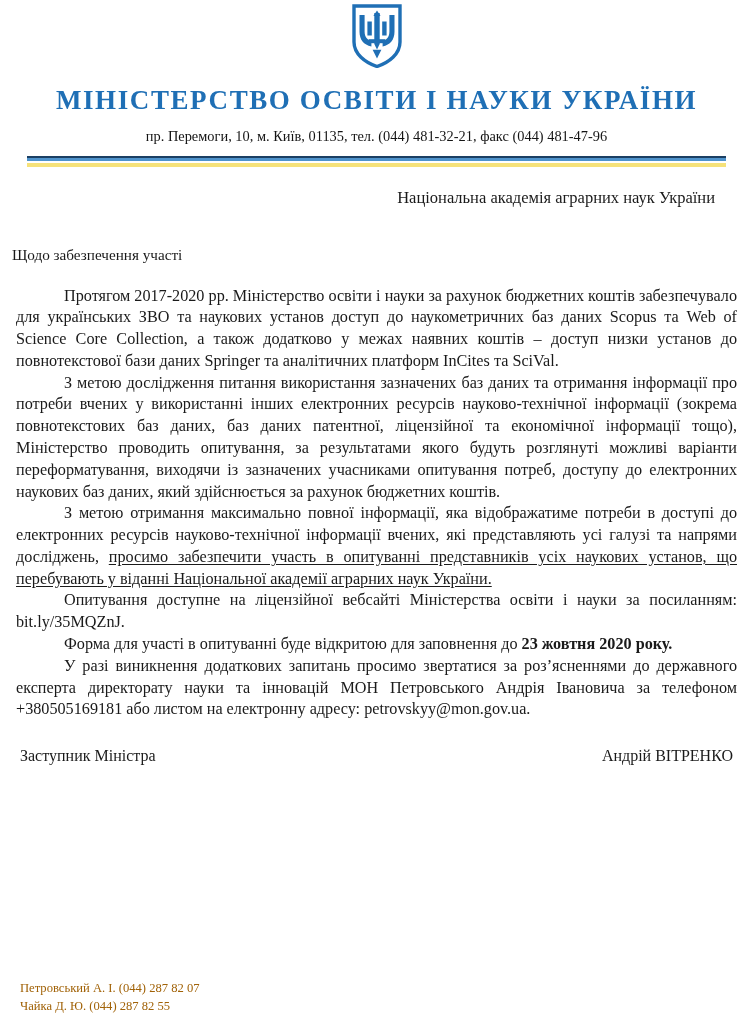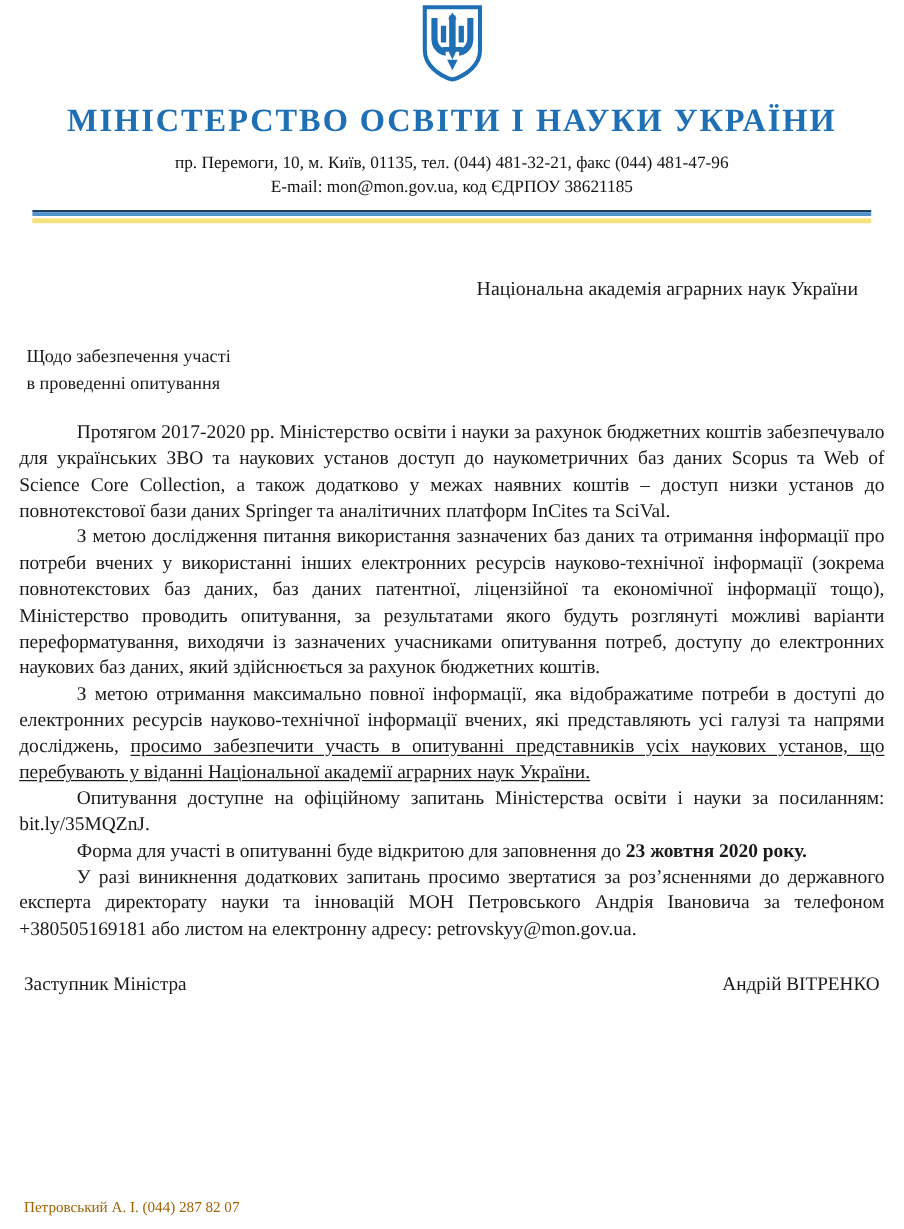--- a/index.html
+++ b/index.html
@@ -73,31 +73,31 @@
     height: 2px;
     background: #ffffff;
   }
   .rule-yellow {
     height: 4px;
     background: #f6e27a;
   }
 
   
   .addressee {
-    margin-top: 44px;
+    margin-top: 20px;
     padding-right: 38px;
     text-align: right;
     font-size: 16.5px;
     line-height: 1.3;
   }
 
   
   .subject {
     margin-top: 36px;
-    padding-left: 22px;
+    padding-left: 12px;
     font-size: 15.2px;
     line-height: 1.42;
     text-align: left;
   }
   .subject div { white-space: nowrap; }
 
   
   .body-text {
     margin-top: 20px;
     padding: 0 16px 0 16px;
@@ -165,55 +165,54 @@
         <path d="M17.6 35.2 H34.4 V39.2 H17.6 Z" fill="#1f6fb5"></path>
 
         <path d="M21.6 45.8 H30.4 L26 54.5 Z" fill="#1f6fb5"></path>
       </svg>
     </div>
 
     <div class="ministry-title">МІНІСТЕРСТВО ОСВІТИ І НАУКИ УКРАЇНИ</div>
 
     <div class="contact-lines">
       <div class="contact-line">пр. Перемоги, 10, м. Київ, 01135, тел. (044) 481-32-21, факс (044) 481-47-96</div>
-      <div class="contact-line">E-mail: mon@mon.gov.ua, код ЄДРПОУ 38621185</div>
     </div>
   </div>
 
   <div class="rule-block">
     <div class="rule-navy"></div>
     <div class="rule-blue"></div>
     <div class="rule-gap"></div>
     <div class="rule-yellow"></div>
   </div>
 
   <div class="addressee">Національна академія аграрних наук України</div>
 
   <div class="subject">
     <div>Щодо забезпечення участі</div>
-    <div>в проведенні опитування</div>
   </div>
 
   <div class="body-text">
 
     <p>Протягом 2017-2020 рр. Міністерство освіти і науки за рахунок бюджетних коштів забезпечувало для українських ЗВО та наукових установ доступ до наукометричних баз даних Scopus та Web of Science Core Collection, а також додатково у межах наявних коштів – доступ низки установ до повнотекстової бази даних Springer та аналітичних платформ InCites та SciVal.</p>
 
     <p>З метою дослідження питання використання зазначених баз даних та отримання інформації про потреби вчених у використанні інших електронних ресурсів науково-технічної інформації (зокрема повнотекстових баз даних, баз даних патентної, ліцензійної та економічної інформації тощо), Міністерство проводить опитування, за результатами якого будуть розглянуті можливі варіанти переформатування, виходячи із зазначених учасниками опитування потреб, доступу до електронних наукових баз даних, який здійснюється за рахунок бюджетних коштів.</p>
 
     <p><span>З метою отримання максимально повної інформації, яка відображатиме потреби в доступі до електронних ресурсів науково-технічної інформації вчених, які представляють усі галузі та напрями досліджень, </span><span class="u">просимо забезпечити участь в опитуванні представників усіх наукових установ, що перебувають у віданні Національної академії аграрних наук України.</span></p>
 
-    <p>Опитування доступне на офіційному запитань Міністерства освіти і науки за посиланням: bit.ly/35MQZnJ.</p>
+    <p>Опитування доступне на ліцензійної вебсайті Міністерства освіти і науки за посиланням: bit.ly/35MQZnJ.</p>
 
     <p><span>Форма для участі в опитуванні буде відкритою для заповнення до </span><span class="b">23 жовтня 2020 року.</span></p>
 
     <p>У разі виникнення додаткових запитань просимо звертатися за роз’ясненнями до державного експерта директорату науки та інновацій МОН Петровського Андрія Івановича за телефоном +380505169181 або листом на електронну адресу: petrovskyy@mon.gov.ua.</p>
   </div>
 
   <div class="signature">
     <span>Заступник Міністра</span>
     <span>Андрій ВІТРЕНКО</span>
   </div>
 
   <div class="footer">
     <div>Петровський А. І. (044) 287 82 07</div>
+    <div>Чайка Д. Ю. (044) 287 82 55</div>
   </div>
 
 </div>
 
 </body></html>

